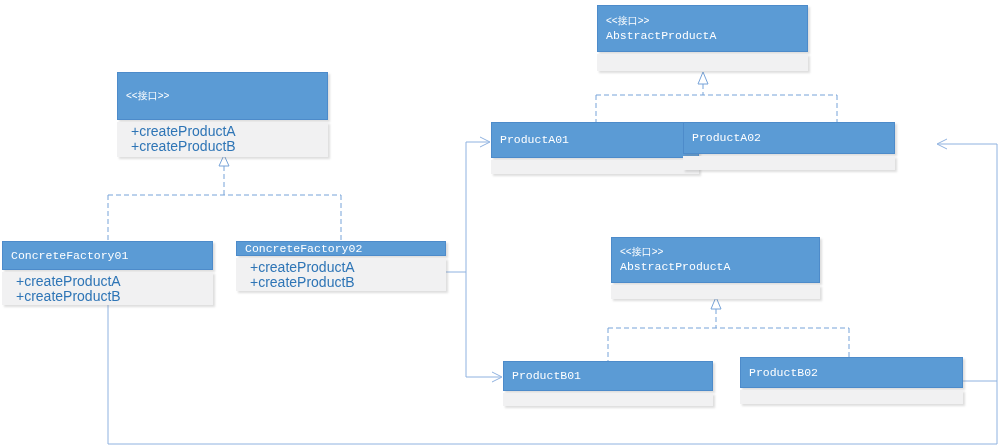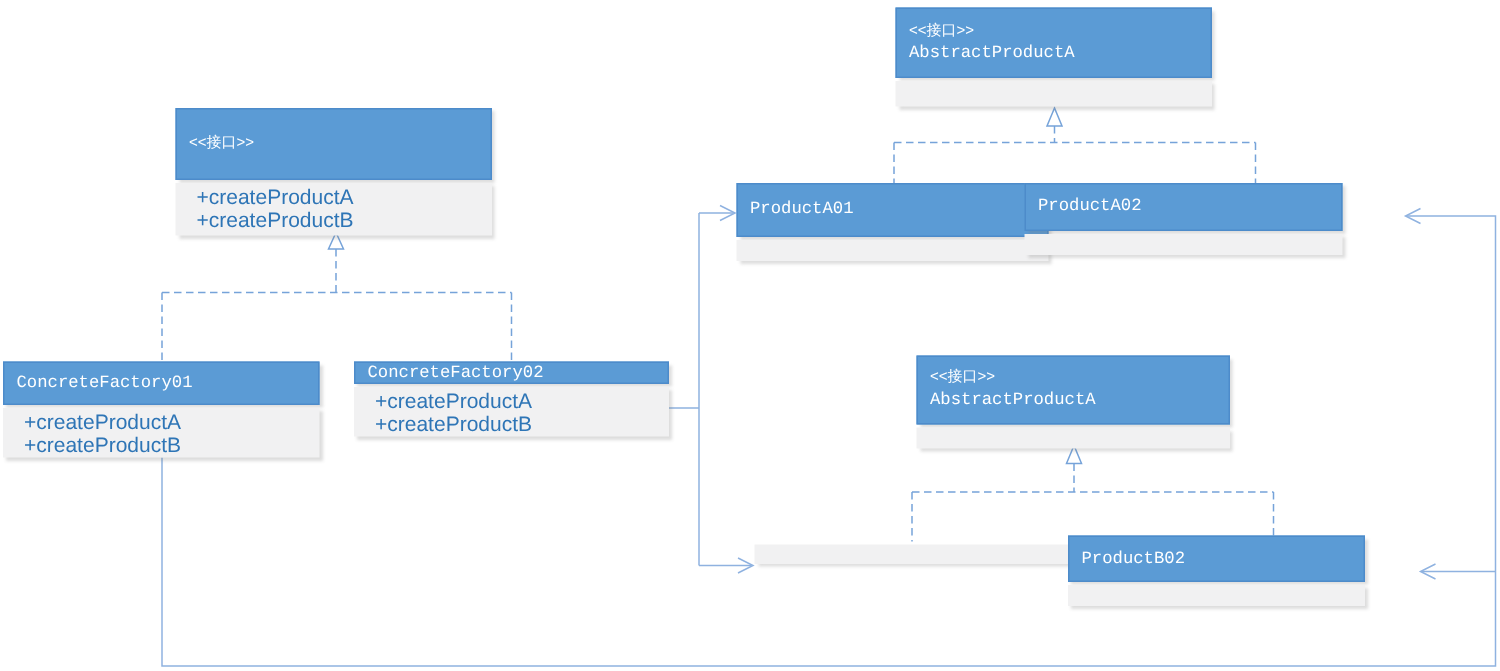--- a/index.html
+++ b/index.html
@@ -118,23 +118,26 @@
     <div class="uml-header" style="height:15px">
       <div class="class-name">ConcreteFactory02</div>
     </div>
     <div class="uml-body" style="height:33px">
       <div class="method">+createProductA</div>
       <div class="method">+createProductB</div>
     </div>
   </div>
 
   <div class="uml-class" style="left:503px;top:361px;width:210px">
+    <div class="uml-header" style="height:30px">
+      <div class="class-name">ProductB01</div>
+    </div>
     <div class="uml-body" style="height:13px"></div>
   </div>
 
-  <div class="uml-class" style="left:712px;top:357px;width:198px">
+  <div class="uml-class" style="left:740px;top:357px;width:223px">
     <div class="uml-header" style="height:31px">
       <div class="class-name">ProductB02</div>
     </div>
     <div class="uml-body" style="height:14px"></div>
   </div>
 
 </div>
 
 </body></html>

